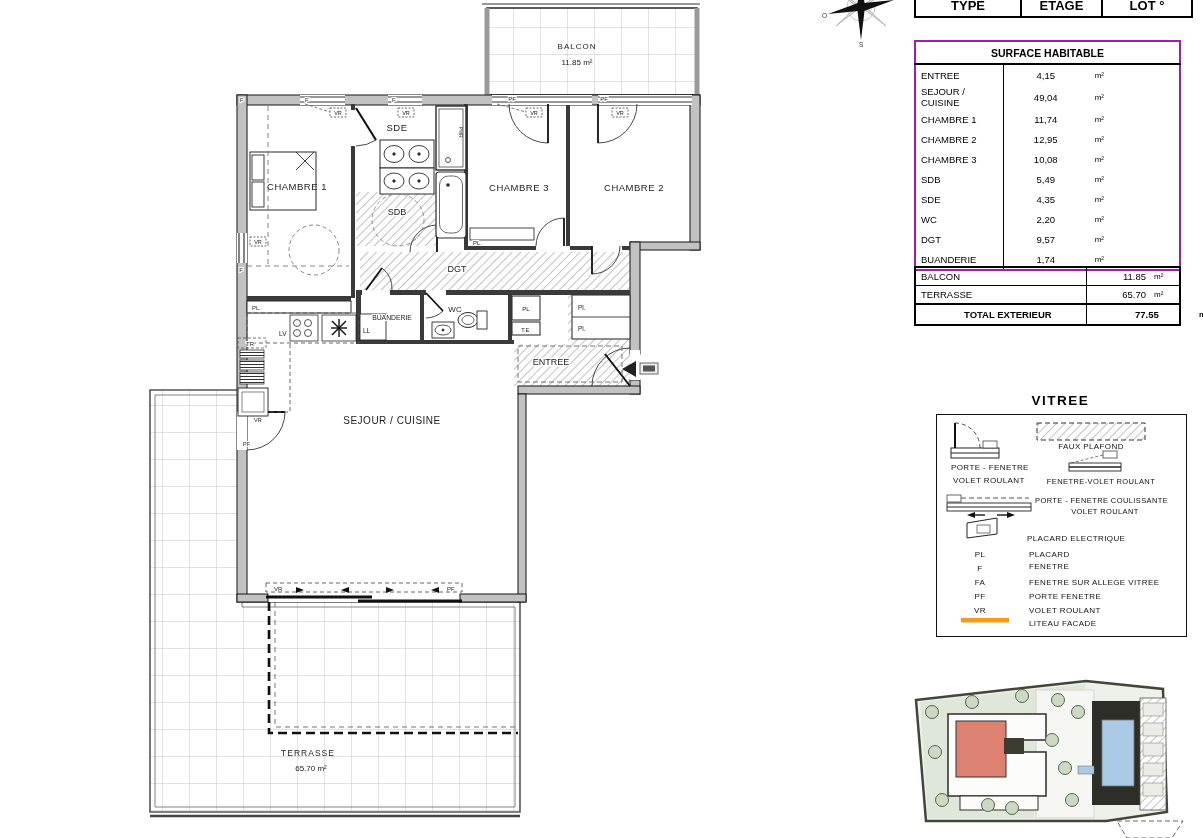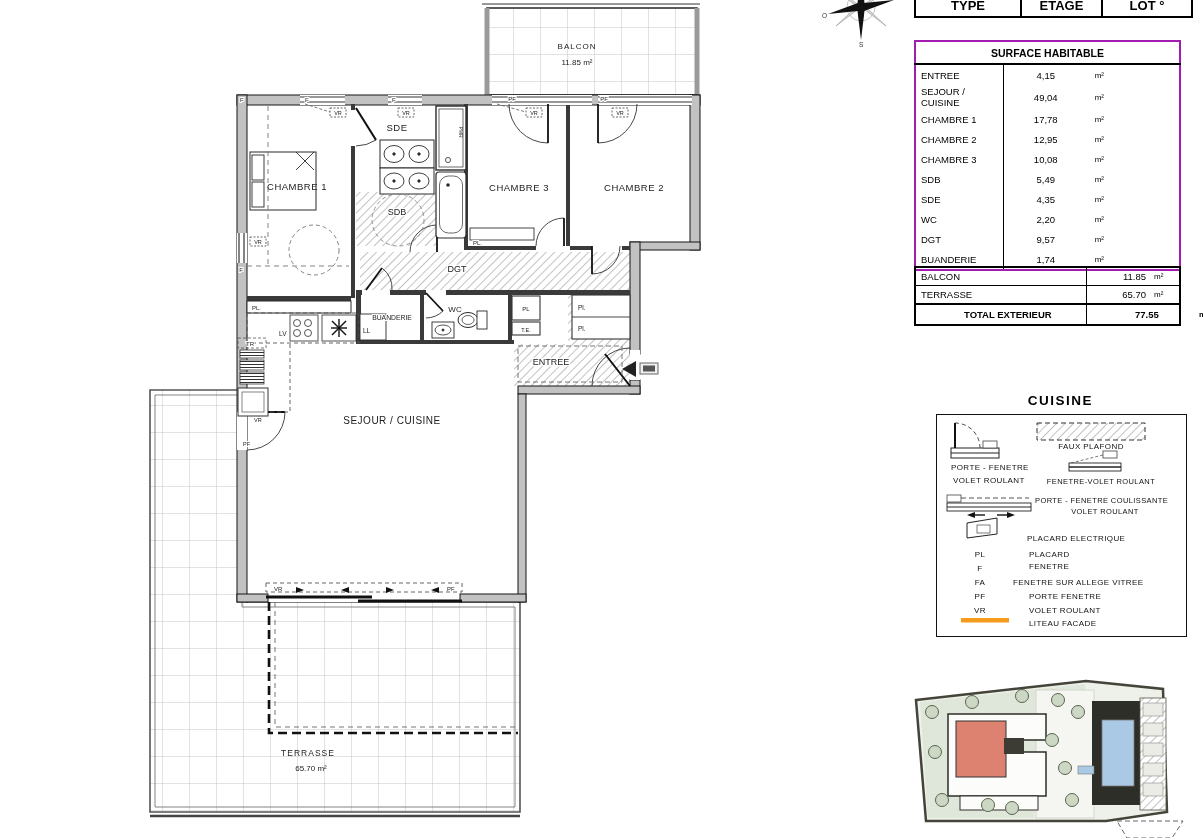--- a/index.html
+++ b/index.html
@@ -389,21 +389,21 @@
             <td class="vl">4,15</td>
             <td class="un">m²</td>
           </tr>
     <tr>
             <td class="nm">SEJOUR / CUISINE</td>
             <td class="vl">49,04</td>
             <td class="un">m²</td>
           </tr>
     <tr>
             <td class="nm">CHAMBRE 1</td>
-            <td class="vl">17,78</td>
+            <td class="vl">11,74</td>
             <td class="un">m²</td>
           </tr>
     <tr>
             <td class="nm">CHAMBRE 2</td>
             <td class="vl">12,95</td>
             <td class="un">m²</td>
           </tr>
     <tr>
             <td class="nm">CHAMBRE 3</td>
             <td class="vl">10,08</td>
@@ -453,21 +453,21 @@
     </tr>
     <tr class="total">
       <td class="nm">TOTAL EXTERIEUR</td>
       <td class="vl">77.55</td>
       <td class="un" style="font-weight:bold">m²</td>
     </tr>
   </tbody>
       </table>
 </div>
 
-<div class="abs legend-title">CUISINE</div>
+<div class="abs legend-title">VITREE</div>
 <div class="abs legend-box">
   <svg width="246" height="218" viewBox="0 0 246 218" style="position:absolute;left:0;top:0">
     <defs></defs>
 
     <g>
       <rect x="14" y="33" width="48" height="10" fill="#fff" stroke="#222" stroke-width="1"></rect>
       <line x1="14" y1="38" x2="62" y2="38" stroke="#222" stroke-width="1"></line>
       <rect x="46" y="26" width="14" height="7" fill="#fff" stroke="#444" stroke-width="0.8"></rect>
       <line x1="18" y1="8" x2="18" y2="33" stroke="#111" stroke-width="2"></line>
       <path d="M18,8 A25,25 0 0 1 43,33" fill="none" stroke="#333" stroke-width="0.9" stroke-dasharray="4,3"></path>
@@ -505,21 +505,21 @@
   <div class="t c" style="left:100px;top:27px;width:108px">FAUX PLAFOND</div>
   <div class="t c" style="left:104px;top:62px;width:120px;font-size:7.5px">FENETRE-VOLET ROULANT</div>
   <div class="t" style="left:98px;top:81px;font-size:7.5px">PORTE - FENETRE COULISSANTE</div>
   <div class="t c" style="left:98px;top:92px;width:140px;font-size:7.5px">VOLET ROULANT</div>
   <div class="t" style="left:90px;top:119px">PLACARD ELECTRIQUE</div>
   <div class="t c" style="left:28px;top:135px;width:30px">PL</div>
   <div class="t" style="left:92px;top:135px">PLACARD</div>
   <div class="t c" style="left:28px;top:149px;width:30px">F</div>
   <div class="t" style="left:92px;top:147px">FENETRE</div>
   <div class="t c" style="left:28px;top:163px;width:30px">FA</div>
-  <div class="t" style="left:76px;top:163px">FENETRE SUR ALLEGE VITREE</div>
+  <div class="t" style="left:92px;top:163px">FENETRE SUR ALLEGE VITREE</div>
   <div class="t c" style="left:28px;top:177px;width:30px">PF</div>
   <div class="t" style="left:92px;top:177px">PORTE FENETRE</div>
   <div class="t c" style="left:28px;top:191px;width:30px">VR</div>
   <div class="t" style="left:92px;top:191px">VOLET ROULANT</div>
   <div class="t" style="left:92px;top:204px">LITEAU FACADE</div>
 </div>
 
 </div>
 
 </body></html>

